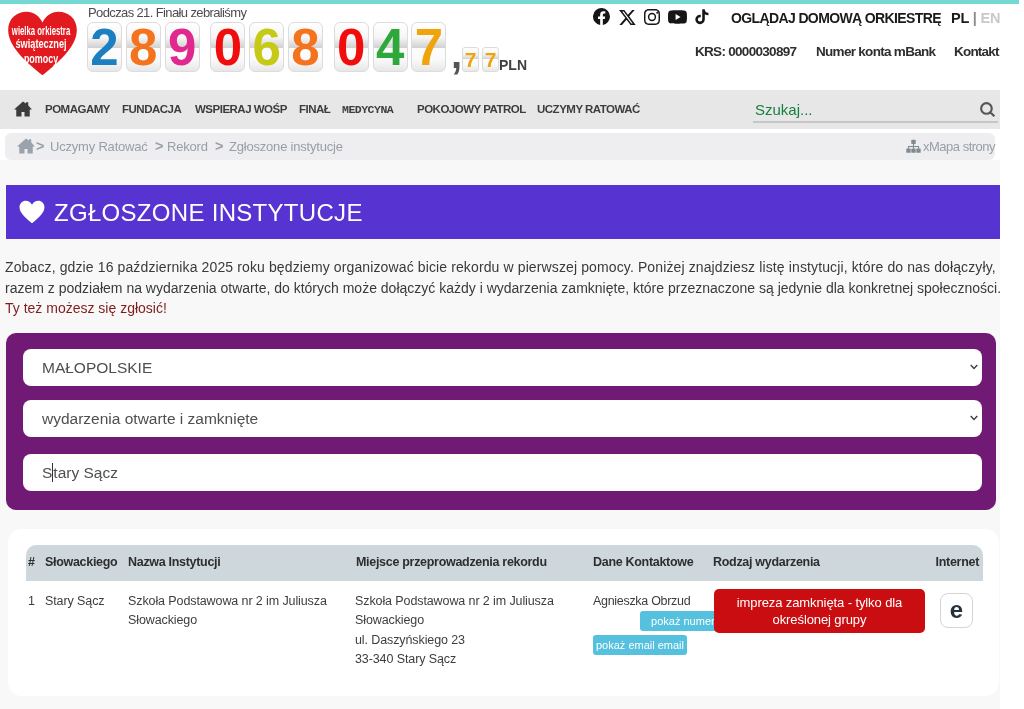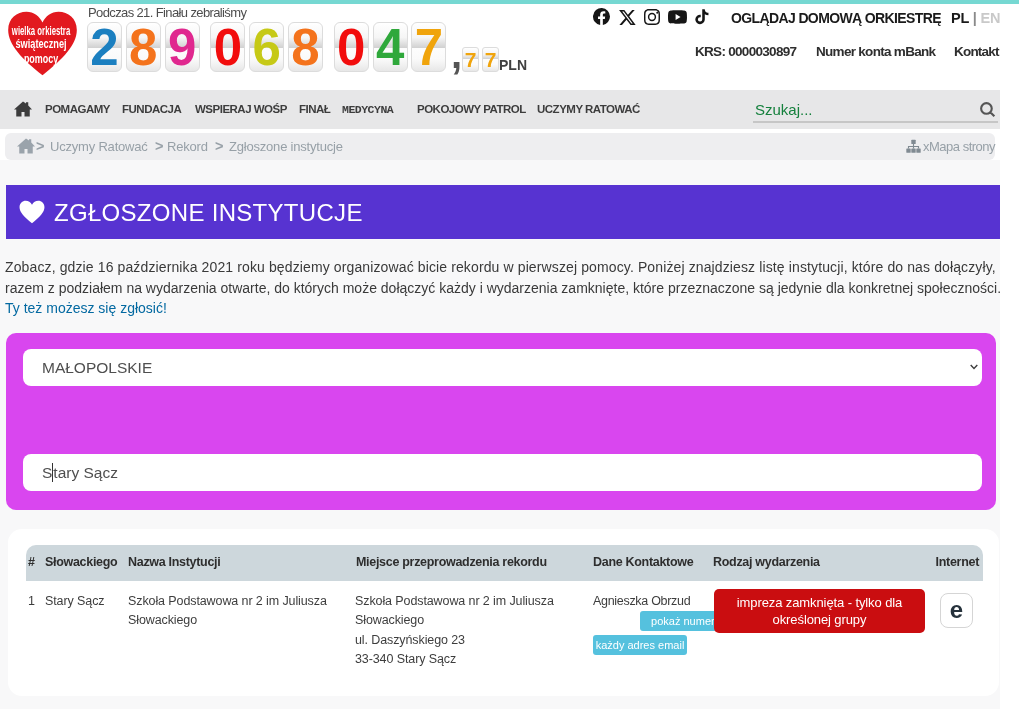--- a/index.html
+++ b/index.html
@@ -21,21 +21,21 @@
   #nav{left:0;top:90px;width:1000px;height:39px;background:#e7e7e8;}
   .navitem{position:absolute;top:13px;font-size:11.5px;font-weight:bold;color:#3d3d3d;white-space:nowrap;letter-spacing:-0.5px;}
   
   #crumb{left:5px;top:133px;width:990px;height:27px;background:#eeeef0;border-radius:6px;}
   .crumbtxt{position:absolute;top:6px;font-size:13px;color:#97a0a7;white-space:nowrap;letter-spacing:-0.2px;}
   
   #mainbg{left:0;top:160px;width:1000px;height:549px;background:#f8f8f9;}
   
   #banner{left:6px;top:185px;width:994px;height:54px;background:#5733d1;}
   
-  #bluebox{left:6px;top:333px;width:990px;height:177px;background:#d946ef;border-radius:10px;}
+  #bluebox{left:6px;top:333px;width:990px;height:177px;background:#701a75;border-radius:10px;}
   .finput{position:absolute;left:17px;width:959px;height:37px;background:#fff;border-radius:8px;
           font-size:15.5px;color:#4f4f4f;line-height:37px;padding-left:19px;}
   
   #card{left:8px;top:529px;width:991px;height:167px;background:#fff;border-radius:14px;}
   #thead{position:absolute;left:18px;top:16px;width:957px;height:36px;background:#cdd7dc;border-radius:10px 10px 0 0;}
   .th{position:absolute;top:10px;font-size:12.5px;font-weight:bold;color:#2e2e2e;white-space:nowrap;letter-spacing:-0.3px;}
   .td{position:absolute;font-size:12.5px;color:#3d3d3d;line-height:19.4px;white-space:nowrap;letter-spacing:-0.1px;}
   .cbtn{position:absolute;height:20px;line-height:20px;background:#55c1de;color:#fff;font-size:11px;
         border-radius:3px;text-align:center;white-space:nowrap;}
 </style>
@@ -133,27 +133,32 @@
   </div>
 
   <div id="banner" class="abs">
     <svg class="abs" style="left:13px;top:15px;" width="26" height="24" viewBox="0 0 24 22">
         <path fill="#fff" d="M12 21.3C4.8 15.5.5 11.2.5 6.6.5 3 3.2.6 6.2.6c2.4 0 4.6 1.4 5.8 3.6C13.2 2 15.4.6 17.8.6c3 0 5.7 2.4 5.7 6 0 4.6-4.3 8.9-11.5 14.7z"></path>
       </svg>
     <div class="abs" style="left:48px;top:14px;font-size:24px;color:#fff;letter-spacing:0.3px;">ZGŁOSZONE INSTYTUCJE</div>
   </div>
 
   <div class="abs" style="left:5px;top:257px;font-size:14px;line-height:20.5px;color:#3a3a3a;width:1010px;">
-    <span style="letter-spacing:0.12px;">Zobacz, gdzie 16 października 2021 roku będziemy organizować bicie rekordu w pierwszej pomocy. Poniżej znajdziesz listę instytucji, które do nas dołączyły,</span><br>
+    <span style="letter-spacing:0.12px;">Zobacz, gdzie 16 października 2025 roku będziemy organizować bicie rekordu w pierwszej pomocy. Poniżej znajdziesz listę instytucji, które do nas dołączyły,</span><br>
     razem z podziałem na wydarzenia otwarte, do których może dołączyć każdy i wydarzenia zamknięte, które przeznaczone są jedynie dla konkretnej społeczności.<br>
-    <span style="color:#0369a1;">Ty też możesz się zgłosić!</span>
+    <span style="color:#7f1d1d;">Ty też możesz się zgłosić!</span>
   </div>
 
   <div id="bluebox" class="abs">
     <div class="finput" style="top:16px;">MAŁOPOLSKIE
+      <svg class="abs" style="right:4px;top:15px;" width="8" height="6" viewBox="0 0 8 6">
+          <path fill="none" stroke="#3d3d3d" stroke-width="1.4" d="M0.7 1 4 4.4 7.3 1"></path>
+        </svg>
+    </div>
+    <div class="finput" style="top:67px;">wydarzenia otwarte i zamknięte
       <svg class="abs" style="right:4px;top:15px;" width="8" height="6" viewBox="0 0 8 6">
           <path fill="none" stroke="#3d3d3d" stroke-width="1.4" d="M0.7 1 4 4.4 7.3 1"></path>
         </svg>
     </div>
     <div class="finput" style="top:121px;">S<span style="display:inline-block;width:1px;height:19px;background:#333;vertical-align:-4px;"></span>tary Sącz</div>
   </div>
 
   <div id="card" class="abs">
     <div id="thead">
       <span class="th" style="left:2px;">#</span>
@@ -163,19 +168,19 @@
       <span class="th" style="left:567px;">Dane Kontaktowe</span>
       <span class="th" style="left:687px;">Rodzaj wydarzenia</span>
       <span class="th" style="right:4px;">Internet</span>
     </div>
     <div class="td" style="left:20px;top:63px;">1</div>
     <div class="td" style="left:37px;top:63px;">Stary Sącz</div>
     <div class="td" style="left:120px;top:63px;">Szkoła Podstawowa nr 2 im Juliusza<br>Słowackiego</div>
     <div class="td" style="left:347px;top:63px;">Szkoła Podstawowa nr 2 im Juliusza<br>Słowackiego<br>ul. Daszyńskiego 23<br>33-340 Stary Sącz</div>
     <div class="td" style="left:585px;top:63px;letter-spacing:-0.3px;">Agnieszka Obrzud</div>
     <div class="cbtn" style="left:585px;top:82px;width:128px;margin-left:47px;">pokaż numer telefonu</div>
-    <div class="cbtn" style="left:585px;top:105.5px;width:94px;">każdy adres email</div>
+    <div class="cbtn" style="left:585px;top:105.5px;width:94px;">pokaż email email</div>
     <div class="abs" style="left:706px;top:60px;width:211px;height:44px;background:#ca0d10;border-radius:5px;color:#fff;
          font-size:13px;text-align:center;line-height:17px;padding-top:5px;letter-spacing:-0.1px;">impreza zamknięta - tylko dla<br>określonej grupy</div>
     <div class="abs" style="left:932px;top:64px;width:33px;height:35px;background:#fff;border:1px solid #d5d5d5;border-radius:8px;
          text-align:center;font-size:24px;font-weight:bold;color:#26323c;line-height:32px;">e</div>
   </div>
 </div>
 
 </body></html>

